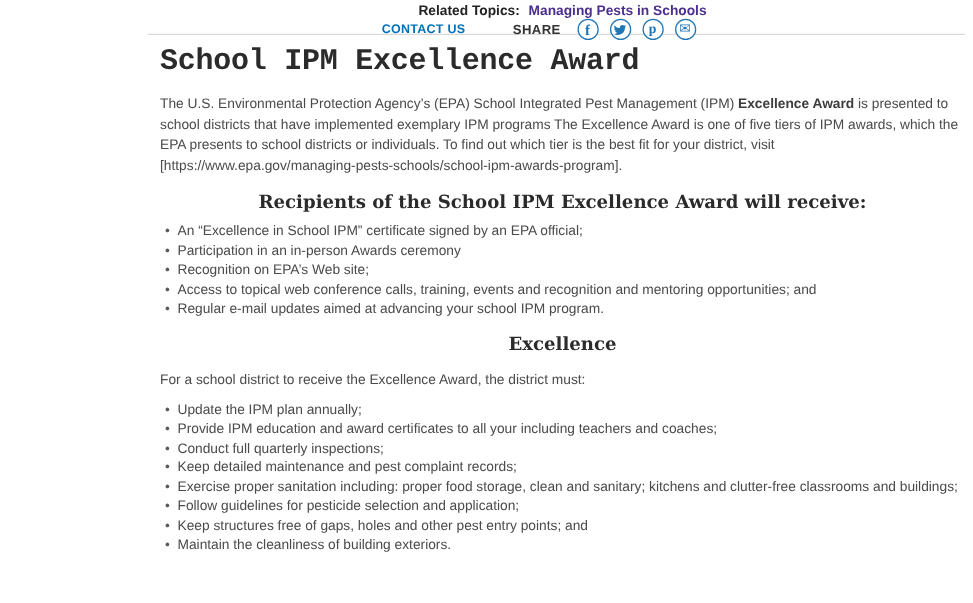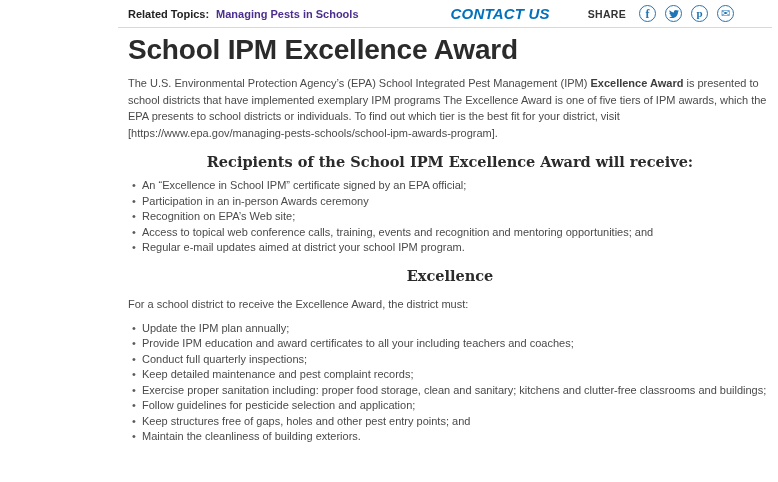--- a/index.html
+++ b/index.html
@@ -17,45 +17,45 @@
     margin-left: 128px;
     width: 644px;
   }
   
   .topbar {
     display: flex;
     justify-content: space-between;
     align-items: center;
     padding-top: 3px;
     height: 21px;
+    flex-direction: column;
   }
   .related-topics { display: flex; align-items: center; }
   .related-topics-label {
     font-weight: bold;
     color: #222222;
     font-size: 11px;
   }
   .related-topics-link {
     font-weight: bold;
     color: var(--visited-purple, #4c2e8f);
     font-size: 11px;
     margin-left: 7px;
     text-decoration: none;
     cursor: pointer;
   }
   .topbar-actions { display: flex; align-items: center; margin-right: 38px; }
   .contact-us-link {
     color: var(--link-blue, #0071bc);
-    font-size: 15px;
+    font-size: 10px;
     font-weight: bold;
     letter-spacing: 0.2px;
     text-decoration: none;
     cursor: pointer;
     margin-right: 38px;
-    font-style: italic;
   }
   .share-label {
     color: #333333;
     font-size: 10.5px;
     font-weight: bold;
     letter-spacing: 0.3px;
     margin-right: 4px;
   }
   .icon-circle {
     width: 17px;
@@ -88,23 +88,23 @@
   .twitter-svg { display: block; }
   
   .divider {
     border: none;
     border-top: 1px solid var(--divider-gray, #d9d9d9);
     margin: 3px 0 0 -10px;
     width: 654px;
   }
   
   .page-title {
-    font-family: Liberation Sans, sans-serif;
+    font-family: Liberation Mono, monospace;
     font-weight: 700;
-    font-size: 28px;
+    font-size: 24px;
     line-height: 27px;
     color: var(--heading-dark, #2b2b2b);
     margin: 8px 0 0 0;
     letter-spacing: -0.2px;
   }
   .section-heading {
     font-family: "DejaVu Serif", "Liberation Serif", serif;
     font-weight: 700;
     font-size: 14.5px;
     line-height: 17px;
@@ -180,21 +180,21 @@
 
     <p class="body-paragraph"><span>The U.S. Environmental Protection Agency’s (EPA) School Integrated Pest Management (IPM) </span><b>Excellence Award</b><span> is presented to school districts that have implemented exemplary IPM programs The Excellence Award is one of five tiers of IPM awards, which the EPA presents to school districts or individuals. To find out which tier is the best fit for your district, visit [https://www.epa.gov/managing-pests-schools/school-ipm-awards-program].</span></p>
 
     <h2 class="section-heading">Recipients of the School IPM Excellence Award will receive:</h2>
 
     <ul class="bullet-list">
         <li>An “Excellence in School IPM” certificate signed by an EPA official;</li>
         <li>Participation in an in-person Awards ceremony</li>
         <li>Recognition on EPA’s Web site;</li>
         <li>Access to topical web conference calls, training, events and recognition and mentoring opportunities; and</li>
-        <li>Regular e-mail updates aimed at district your school IPM program.</li>
+        <li>Regular e-mail updates aimed at advancing your school IPM program.</li>
       </ul>
 
     <h2 class="section-heading">Excellence</h2>
 
     <p class="body-paragraph">For a school district to receive the Excellence Award, the district must:</p>
 
     <ul class="bullet-list">
         <li>Update the IPM plan annually;</li>
         <li>Provide IPM education and award certificates to all your including teachers and coaches;</li>
         <li>Conduct full quarterly inspections;</li>

